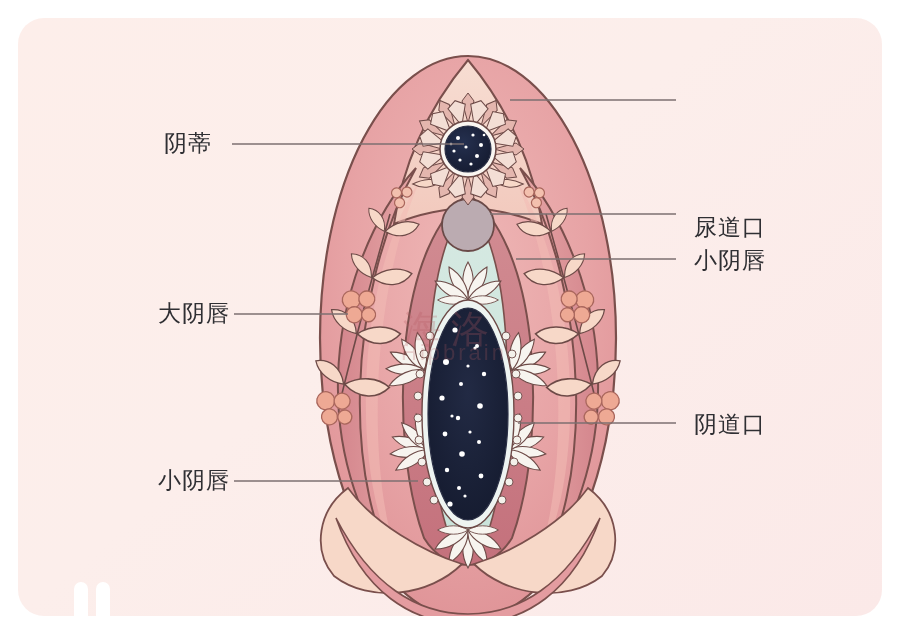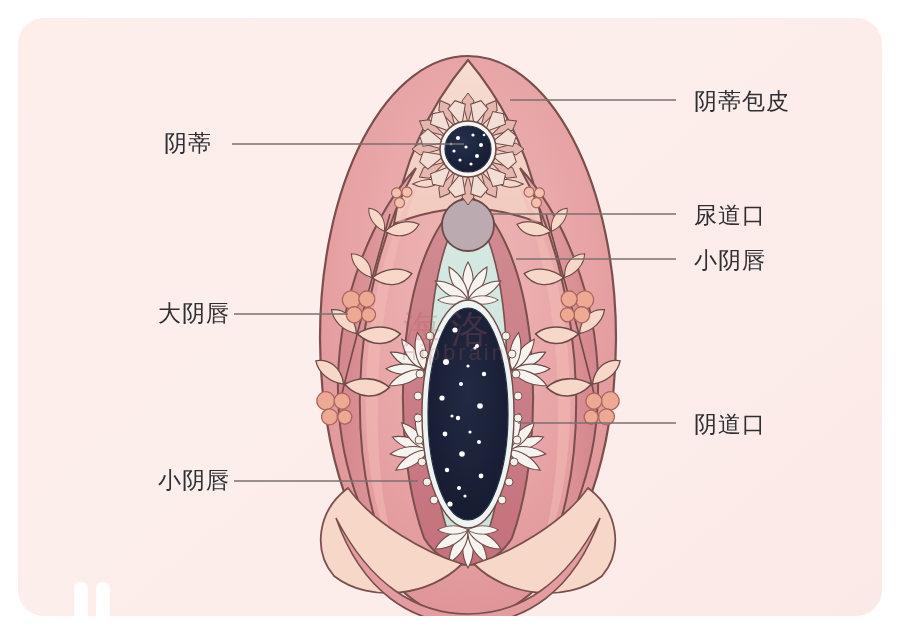--- a/index.html
+++ b/index.html
@@ -556,22 +556,21 @@
       <rect x="8" y="4" width="14" height="52" rx="7" fill="#ffffff"></rect>
       <rect x="30" y="4" width="14" height="40" rx="7" fill="#ffffff"></rect>
     </svg>
 
     <div class="label left" style="left:146px; top:110px;">阴蒂</div>
 
     <div class="label left" style="left:140px; top:280px;font-family:Liberation Serif, serif;">大阴唇</div>
 
     <div class="label left" style="left:140px; top:447px;">小阴唇</div>
 
-    <div class="label right" style="left:676px; top:68px;">阴蒂包皮</div>
-
-    <div class="label right" style="left:676px; top:182px;font-family:Liberation Mono, monospace;">尿道口</div>
+
+    <div class="label right" style="left:676px; top:194px;font-family:Liberation Mono, monospace;">尿道口</div>
 
     <div class="label right" style="left:676px; top:227px;">小阴唇</div>
 
     <div class="label right" style="left:676px; top:391px;text-align:center;">阴道口</div>
 
   </div>
 </div>
 
 </body></html>

